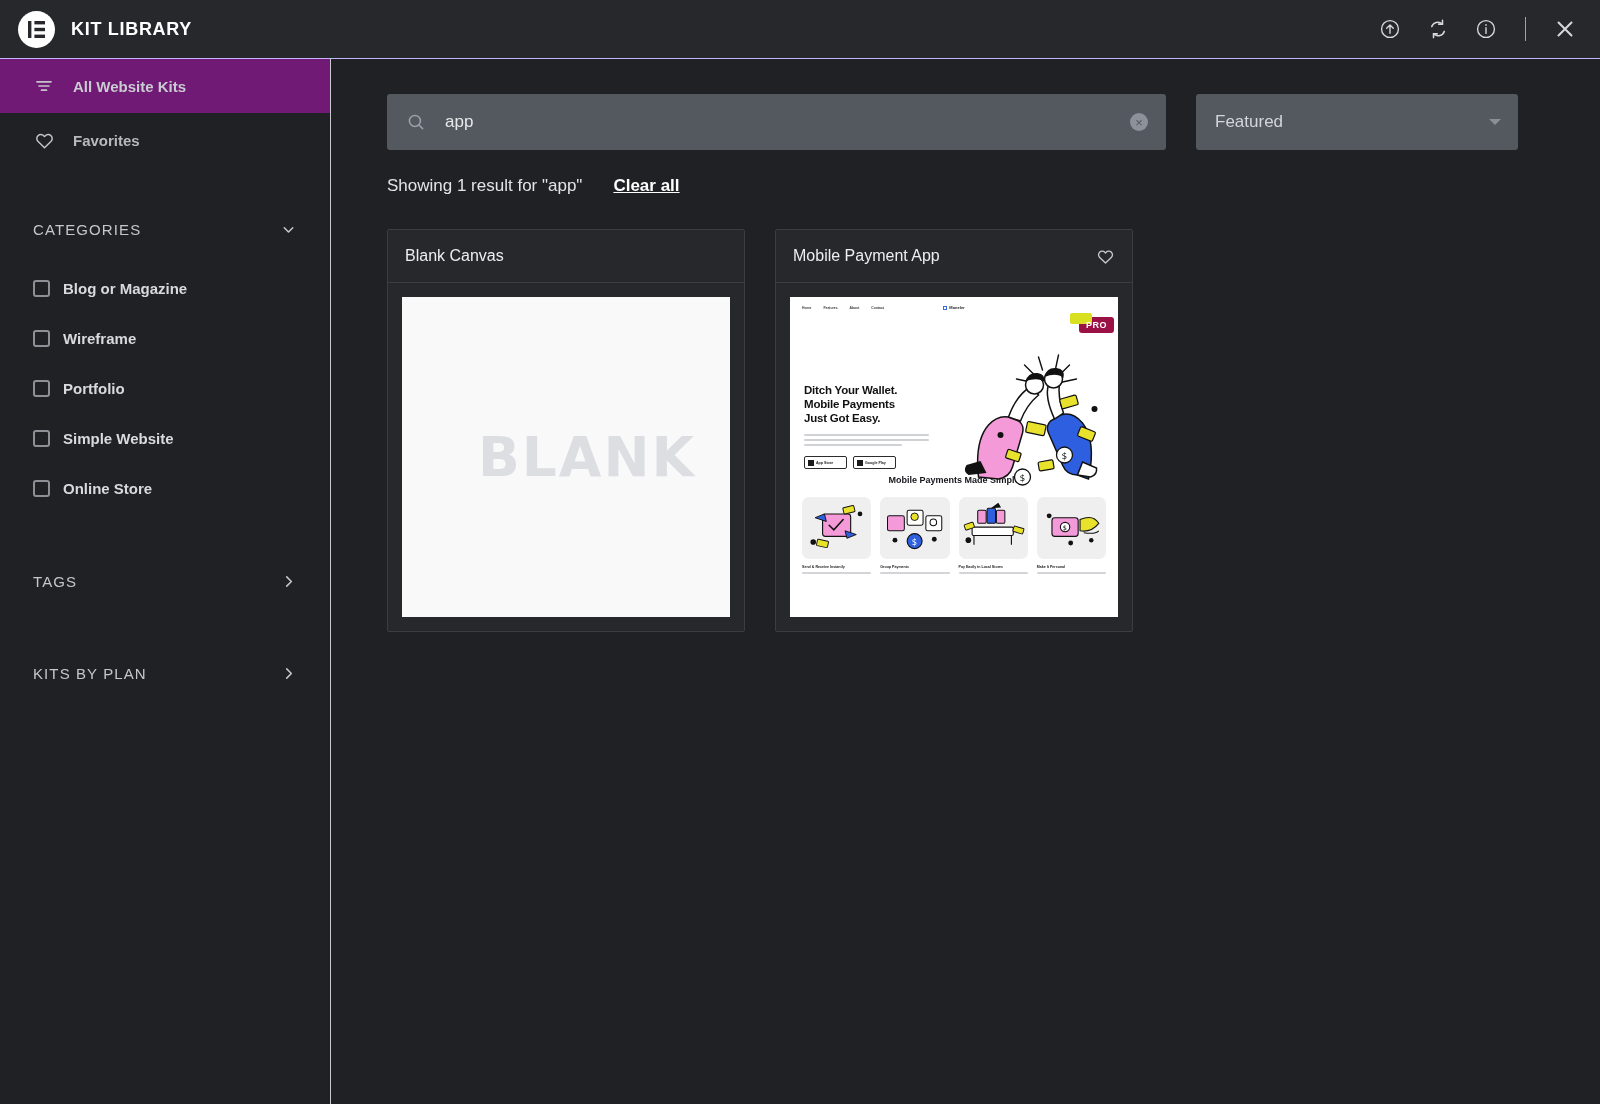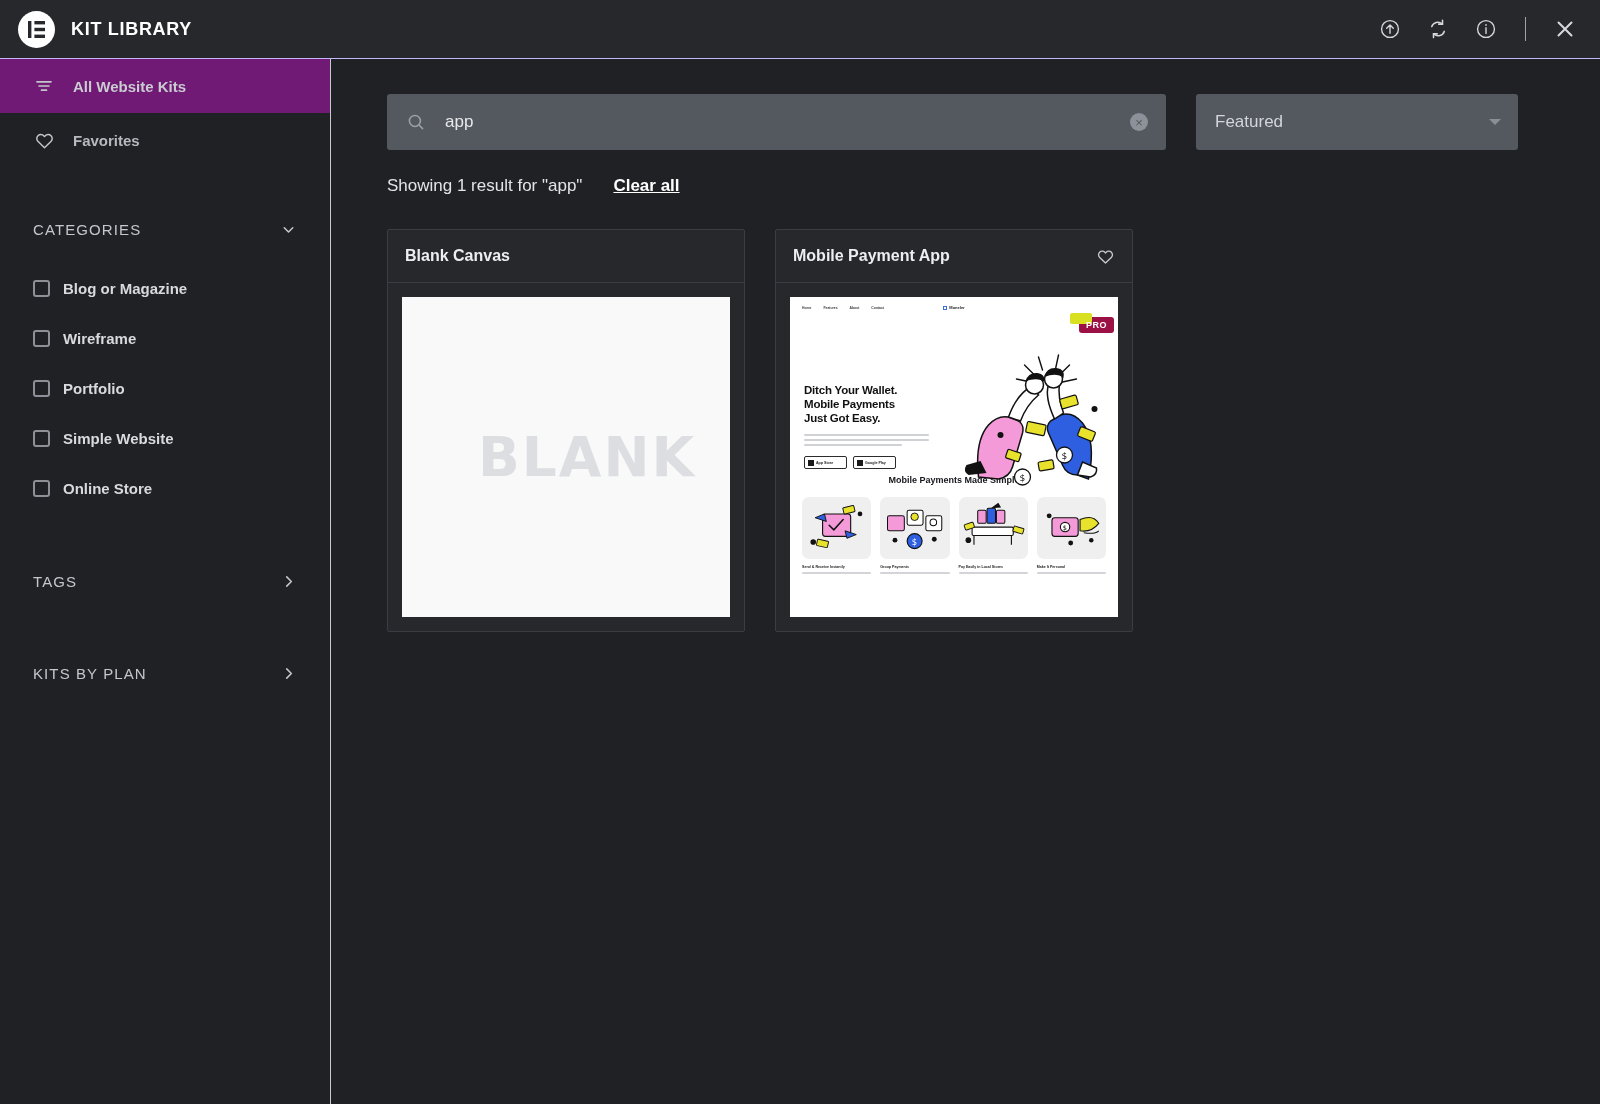--- a/index.html
+++ b/index.html
@@ -137,21 +137,21 @@
     display: flex; gap: 30px; padding: 33px 0 0 55px;
   }
   .card {
     width: 358px; border: 1px solid #3a3d42;
     background: #26282c; border-radius: 2px;
   }
   .card-head {
     height: 53px; display: flex; align-items: center;
     padding: 0 17px; border-bottom: 1px solid #3a3d42;
   }
-  .card-title { color: #eceef0; font-size: 16px; font-weight: bold; }
+  .card-title { color: #eceef0; font-size: 16px; font-weight: normal; }
   .fav-icon { margin-left: auto; color: #c6c9cd; cursor: pointer; display: flex; }
   .card-body { padding: 14px; }
   .thumb {
     width: 100%; height: 320px; background: #fafafa;
     overflow: hidden; position: relative;
   }
   .blank-thumb {
     display: flex; align-items: center; justify-content: center;
     background: #f9f9fa;
     padding-left: 42px;

